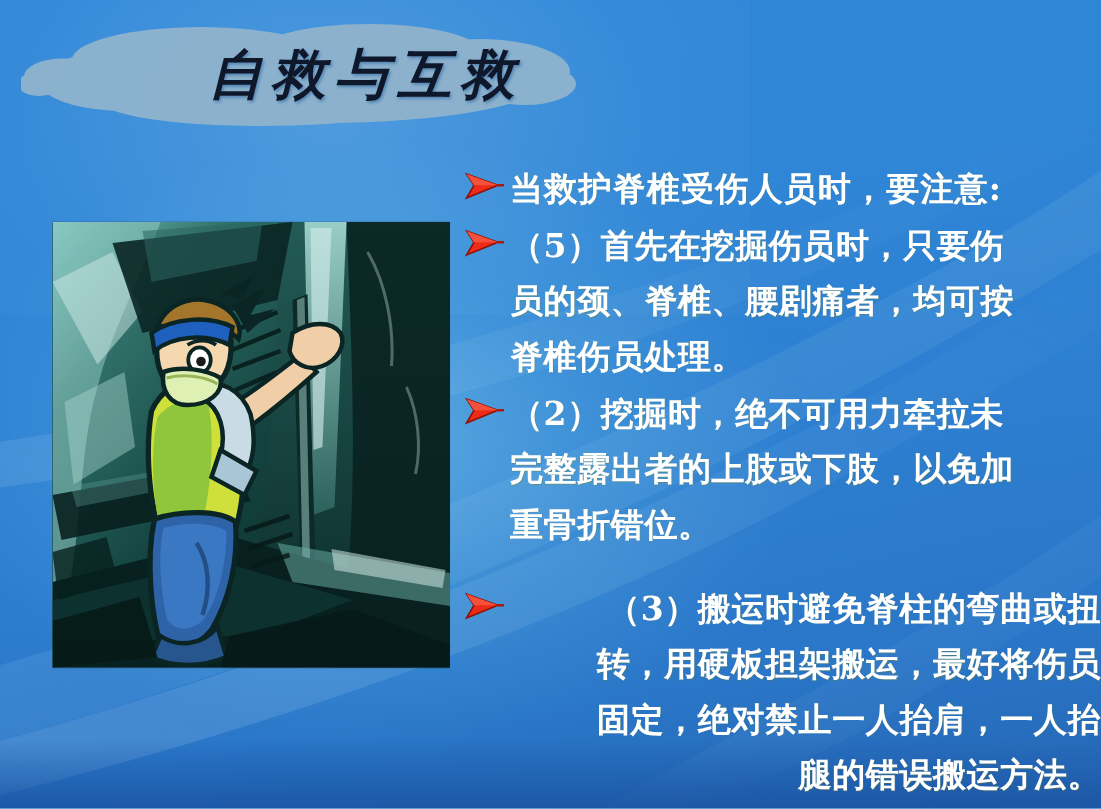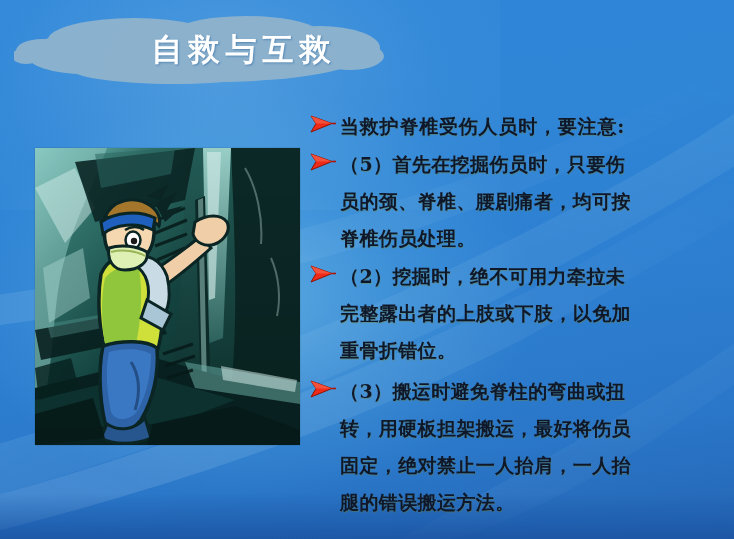--- a/index.html
+++ b/index.html
@@ -47,25 +47,26 @@
   
   #cloud-banner {
     position:absolute; left:14px; top:10px; width:392px; height:80px;
   }
   .title-text {
     position:absolute; left:0; top:0; width:392px; height:80px;
     display:flex; align-items:center; justify-content:center;
     padding-left:68px;
     font-family:"DejaVu Serif", serif;
     font-weight:bold;
-    font-size:31px;
+    font-size:36px;
     letter-spacing:6px;
-    color:#ffffff;
+    color:#0f172a;
     text-shadow:1px 1px 2px rgba(40,100,160,0.55);
     white-space:nowrap;
+    font-style:italic;
   }
 
   
   #photo {
     position:absolute; left:35px; top:148px;
     width:265px; height:297px;
     overflow:hidden;
     background:#10302c;
     box-shadow:0 0 1px rgba(0,0,0,0.4);
   }
@@ -82,31 +83,31 @@
     margin-bottom:0px;
   }
   .bullet {
     position:absolute; left:0px; top:6px;
     width:26px; height:20px;
   }
   .bullet svg { display:block; }
   .ptext {
     font-family:"DejaVu Serif", serif;
     font-weight:bold;
-    font-size:19px;
+    font-size:22px;
     line-height:37px;
-    color:#0f172a;
+    color:#ffffff;
     text-shadow:0.5px 0.5px 0px rgba(120,130,20,0.35);
     letter-spacing:0.4px;
     white-space:pre-wrap;
   }
   .p1 .ptext { letter-spacing:0.8px; }
   .p2 { margin-top:1px; }
   .p3 { margin-top:1px; }
-  .p4 { margin-top:4px; }
+  .p4 { margin-top:19px;text-align:right; }
 </style>
 </head>
 <body>
 
 <div id="slide">
 
   <div class="bg-base"></div>
   <div class="bg-topglow"></div>
 
   <svg class="swoosh-layer" viewBox="0 0 734 539" preserveAspectRatio="none">

